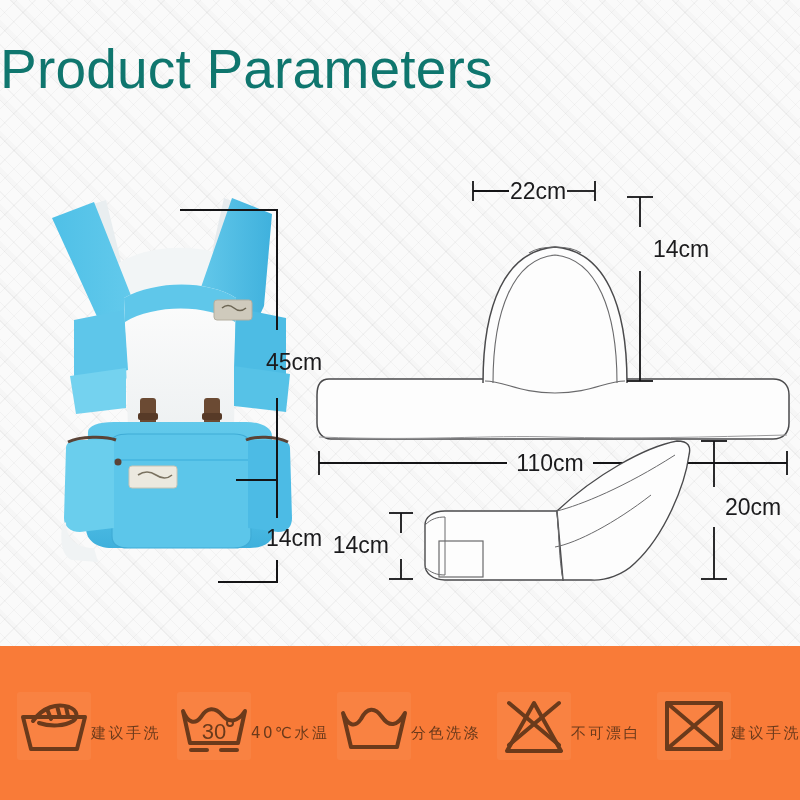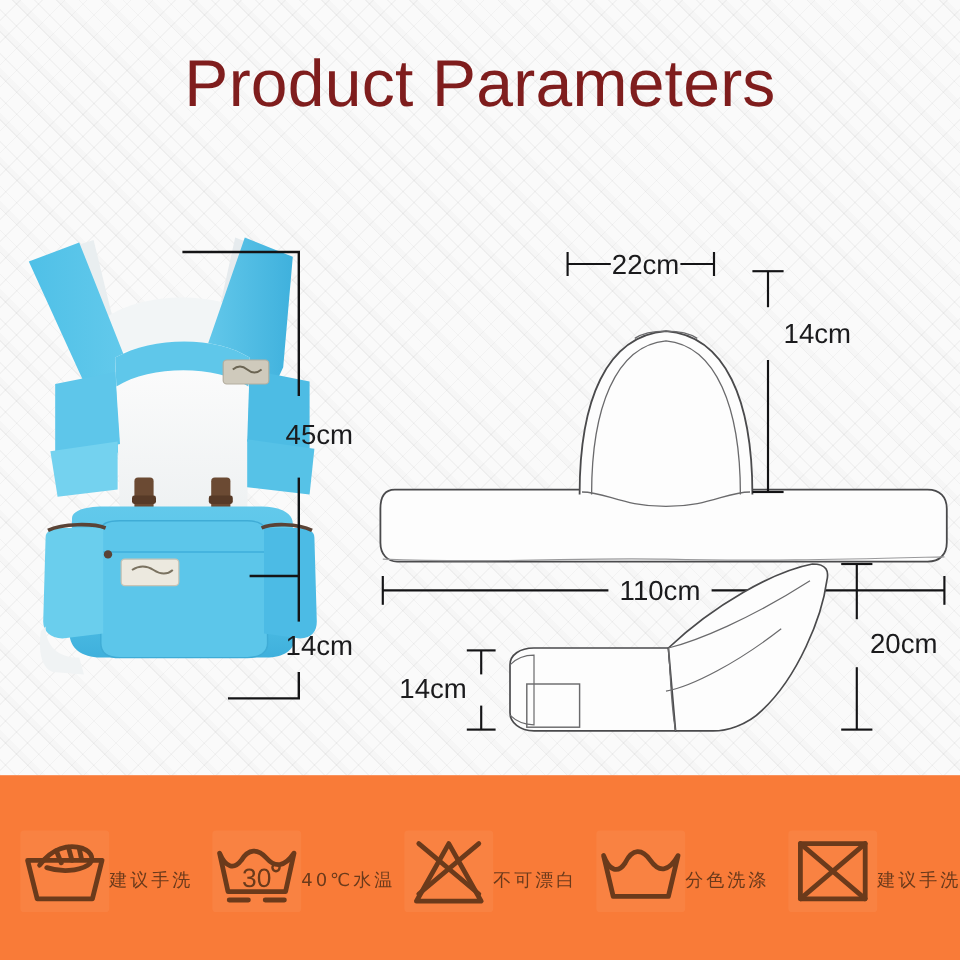--- a/index.html
+++ b/index.html
@@ -16,30 +16,30 @@
     background-color:#fafafa;
     background-image:
       repeating-linear-gradient(45deg, rgba(0,0,0,0.030) 0 1px, rgba(0,0,0,0) 1px 13px),
       repeating-linear-gradient(-45deg, rgba(0,0,0,0.030) 0 1px, rgba(0,0,0,0) 1px 13px),
       repeating-linear-gradient(45deg, rgba(0,0,0,0.016) 0 5px, rgba(0,0,0,0) 5px 26px);
     pointer-events:none;
   }
 
   
   .title{
-    position:absolute;left:0;top:36px;width:800px;text-align:center;
-    font-size:55px;line-height:66px;color:#7f1d1d;font-weight:400;
+    position:absolute;left:0;top:36px;width:800px;
+    font-size:55px;line-height:66px;color:#0f766e;font-weight:400;
     letter-spacing:0.2px;white-space:nowrap;
   }
 
   
   .content{position:absolute;left:0;top:150px;width:800px;height:500px;}
 
-  .photo-wrap{position:absolute;left:0px;top:20px;width:300px;height:450px;}
-  .diagrams{position:absolute;left:305px;top:34px;width:495px;height:440px;}
+  .photo-wrap{position:absolute;left:0px;top:20px;width:300px;height:450px;padding-left:28px;}
+  .diagrams{position:absolute;left:305px;top:5px;width:495px;height:440px;}
 
   svg{display:block;overflow:visible;}
 
   .dimtext{
     font-family:"Liberation Sans","DejaVu Sans",sans-serif;
     fill:#1b1b1d;font-size:23px;
   }
 
   
   .care-banner{
@@ -272,39 +272,39 @@
             <circle cx="53" cy="28" r="3" fill="none" stroke="#6B3A1B" stroke-width="2"></circle>
           </svg>
         </div>
         <div class="care-label">40℃水温</div>
       </div>
 
       <div class="care-item">
         <div class="care-glyph">
           <svg width="74" height="62" viewBox="0 0 74 62">
             <g fill="none" stroke="#6B3A1B" stroke-width="4" stroke-linecap="round" stroke-linejoin="round">
+              <path d="M6 18 L14 52 L60 52 L68 18 C60 32 52 32 45 22 C38 12 30 12 24 24 C18 33 11 31 6 18 Z"></path>
+            </g>
+          </svg>
+        </div>
+        <div class="care-label">分色洗涤</div>
+      </div>
+
+      <div class="care-item">
+        <div class="care-glyph">
+          <svg width="74" height="62" viewBox="0 0 74 62">
+            <g fill="none" stroke="#6B3A1B" stroke-width="4" stroke-linecap="round" stroke-linejoin="round">
               <path d="M37 8 L64 56 L10 56 Z"></path>
               <path d="M12 8 L62 50 M62 8 L12 50"></path>
             </g>
           </svg>
         </div>
         <div class="care-label">不可漂白</div>
       </div>
 
-      <div class="care-item">
-        <div class="care-glyph">
-          <svg width="74" height="62" viewBox="0 0 74 62">
-            <g fill="none" stroke="#6B3A1B" stroke-width="4" stroke-linecap="round" stroke-linejoin="round">
-              <path d="M6 18 L14 52 L60 52 L68 18 C60 32 52 32 45 22 C38 12 30 12 24 24 C18 33 11 31 6 18 Z"></path>
-            </g>
-          </svg>
-        </div>
-        <div class="care-label">分色洗涤</div>
-      </div>
-
 
       <div class="care-item">
         <div class="care-glyph">
           <svg width="74" height="62" viewBox="0 0 74 62">
             <g fill="none" stroke="#6B3A1B" stroke-width="4" stroke-linecap="round" stroke-linejoin="round">
               <rect x="10" y="8" width="54" height="46"></rect>
               <path d="M10 8 L64 54 M64 8 L10 54"></path>
             </g>
           </svg>
         </div>

